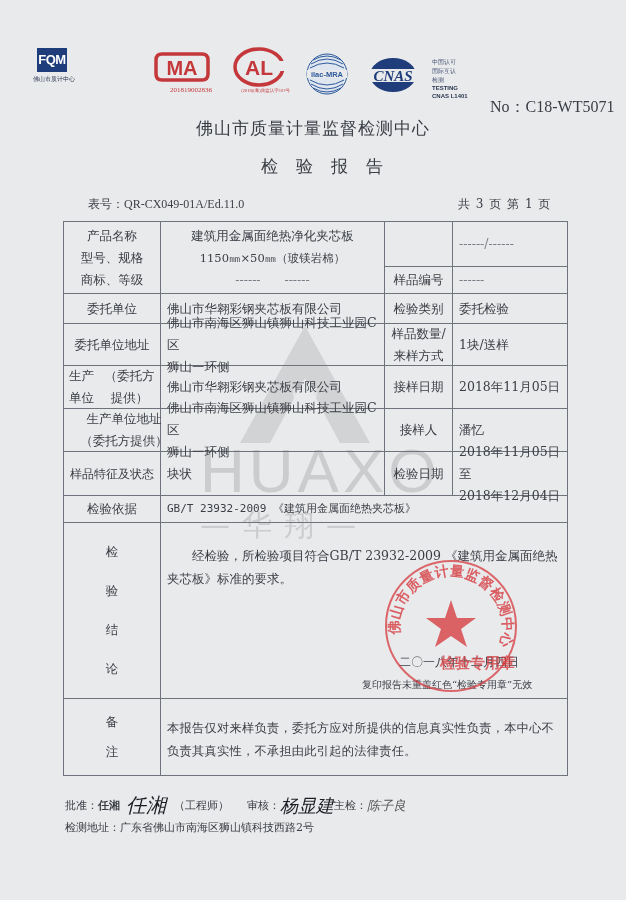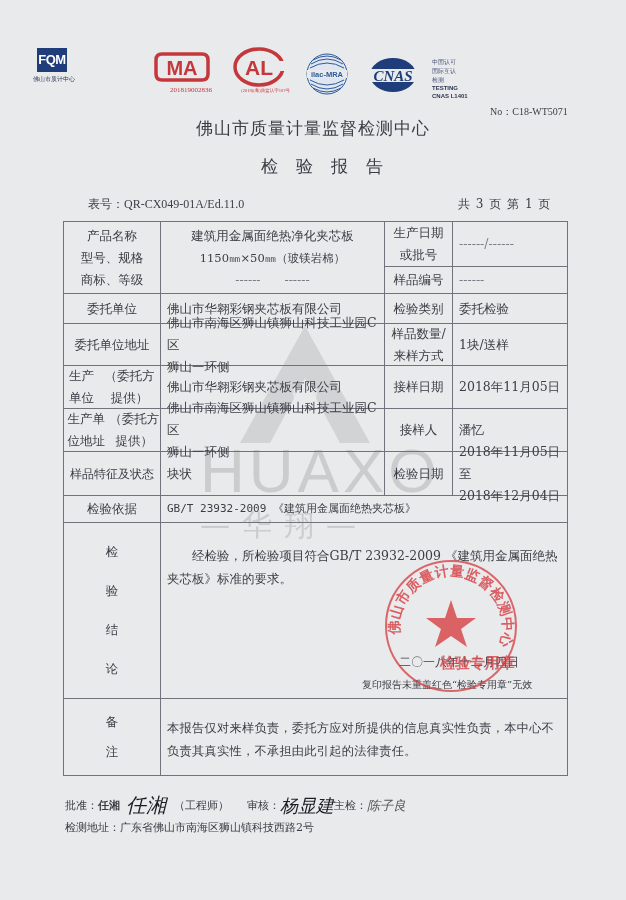--- a/index.html
+++ b/index.html
@@ -10,21 +10,21 @@
     color: #3a3d44;
   }
   .abs { position: absolute; }
   
   .fqm-box { left: 37px; top: 48px; width: 30px; height: 24px; background: #1f3d7a; color: #fff;
     font-family: "Liberation Sans", sans-serif; font-size: 13px; font-weight: bold; text-align: center; line-height: 24px; letter-spacing: -0.5px; }
   .fqm-sub { left: 24px; top: 75px; width: 60px; font-size: 6px; text-align: center; color: #2a3550; font-family: "DejaVu Sans", sans-serif; }
   .cert-no { font-size: 7px; color: #c4383b; font-family: Liberation Serif, serif; text-align: right; }
   .small-cn { font-size: 6px; color: #4a5678; line-height: 9px; font-family: "DejaVu Sans", sans-serif; }
   .small-en { font-size: 6px; font-weight: bold; color: #2a3550; line-height: 8px; font-family: "Liberation Sans", sans-serif; }
-  .report-no { left: 490px; top: 97px; font-size: 10px; font-family: "Liberation Serif", serif; color: #3a3d44; margin-top: 8px; }
+  .report-no { left: 490px; top: 97px; font-size: 16px; font-family: "Liberation Serif", serif; color: #3a3d44; }
   .org-title { left: 0; width: 626px; top: 117px; text-align: center; font-size: 17px; color: #3a3d44; letter-spacing: 1px; }
   .doc-title { left: 0; width: 626px; top: 155px; text-align: center; font-size: 17px; letter-spacing: 18px; padding-left: 18px; color: #3a3d44; }
   .form-no { left: 88px; top: 196px; font-size: 12px; font-family: "Liberation Serif", serif; }
   .page-info { left: 458px; top: 196px; font-size: 12px; word-spacing: 2px; }
   
   .tbl { left: 63px; top: 213px; width: 505px; height: 555px; border: 1.5px solid #6f737b; box-sizing: border-box; margin-top: 8px; }
   .hl { position: absolute; height: 1px; background: #6f737b; }
   .vl { position: absolute; width: 1px; background: #6f737b; }
   .cell { position: absolute; display: flex; align-items: center; box-sizing: border-box; font-size: 12.5px; line-height: 22px; color: #3a3d44; }
   .center { justify-content: center; text-align: center; }
@@ -111,24 +111,20 @@
   <div class="cell center" style="left:0;top:0;width:96px;height:71px;flex-direction:column">
     <span>产品名称</span>
     <span>型号、规格</span>
     <span>商标、等级</span>
   </div>
   <div class="cell center" style="left:97px;top:0;width:223px;height:71px;flex-direction:column">
     <span>建筑用金属面绝热净化夹芯板</span>
     <span style="font-size:11.5px">1150㎜×50㎜（玻镁岩棉）</span>
     <span class="dash" style="white-space:pre">------      ------</span>
   </div>
-  <div class="cell center" style="left:321px;top:0;width:67px;height:44px;flex-direction:column">
-    <span>生产日期</span>
-    <span>或批号</span>
-  </div>
   <div class="cell left dash" style="left:389px;top:0;width:114px;height:44px">------/------</div>
   <div class="cell center" style="left:321px;top:45px;width:67px;height:26px">样品编号</div>
   <div class="cell left dash" style="left:389px;top:45px;width:114px;height:26px">------</div>
 
   <div class="cell center" style="left:0;top:72px;width:96px;height:29px">委托单位</div>
   <div class="cell left" style="left:97px;top:72px;width:223px;height:29px">佛山市华翱彩钢夹芯板有限公司</div>
   <div class="cell center" style="left:321px;top:72px;width:67px;height:29px">检验类别</div>
   <div class="cell left" style="left:389px;top:72px;width:114px;height:29px">委托检验</div>
 
   <div class="cell center" style="left:0;top:102px;width:96px;height:41px">委托单位地址</div>
@@ -143,21 +139,21 @@
   <div class="cell left" style="left:389px;top:102px;width:114px;height:41px">1块/送样</div>
 
   <div class="cell center" style="left:0;top:144px;width:96px;height:42px;">
     <span>生产单位</span>
     <span>（委托方提供）</span>
   </div>
   <div class="cell left" style="left:97px;top:144px;width:223px;height:42px">佛山市华翱彩钢夹芯板有限公司</div>
   <div class="cell center" style="left:321px;top:144px;width:67px;height:42px">接样日期</div>
   <div class="cell left" style="left:389px;top:144px;width:114px;height:42px">2018年11月05日</div>
 
-  <div class="cell center" style="left:0;top:187px;width:96px;height:42px;flex-direction:row">
+  <div class="cell center" style="left:12px;top:187px;width:96px;height:42px;flex-direction:column">
     <span>生产单位地址</span>
     <span>（委托方提供）</span>
   </div>
   <div class="cell left" style="left:97px;top:187px;width:223px;height:42px;flex-direction:column;align-items:flex-start;justify-content:center">
     <span>佛山市南海区狮山镇狮山科技工业园C区</span>
     <span>狮山一环侧</span>
   </div>
   <div class="cell center" style="left:321px;top:187px;width:67px;height:42px">接样人</div>
   <div class="cell left" style="left:389px;top:187px;width:114px;height:42px">潘忆</div>
 

